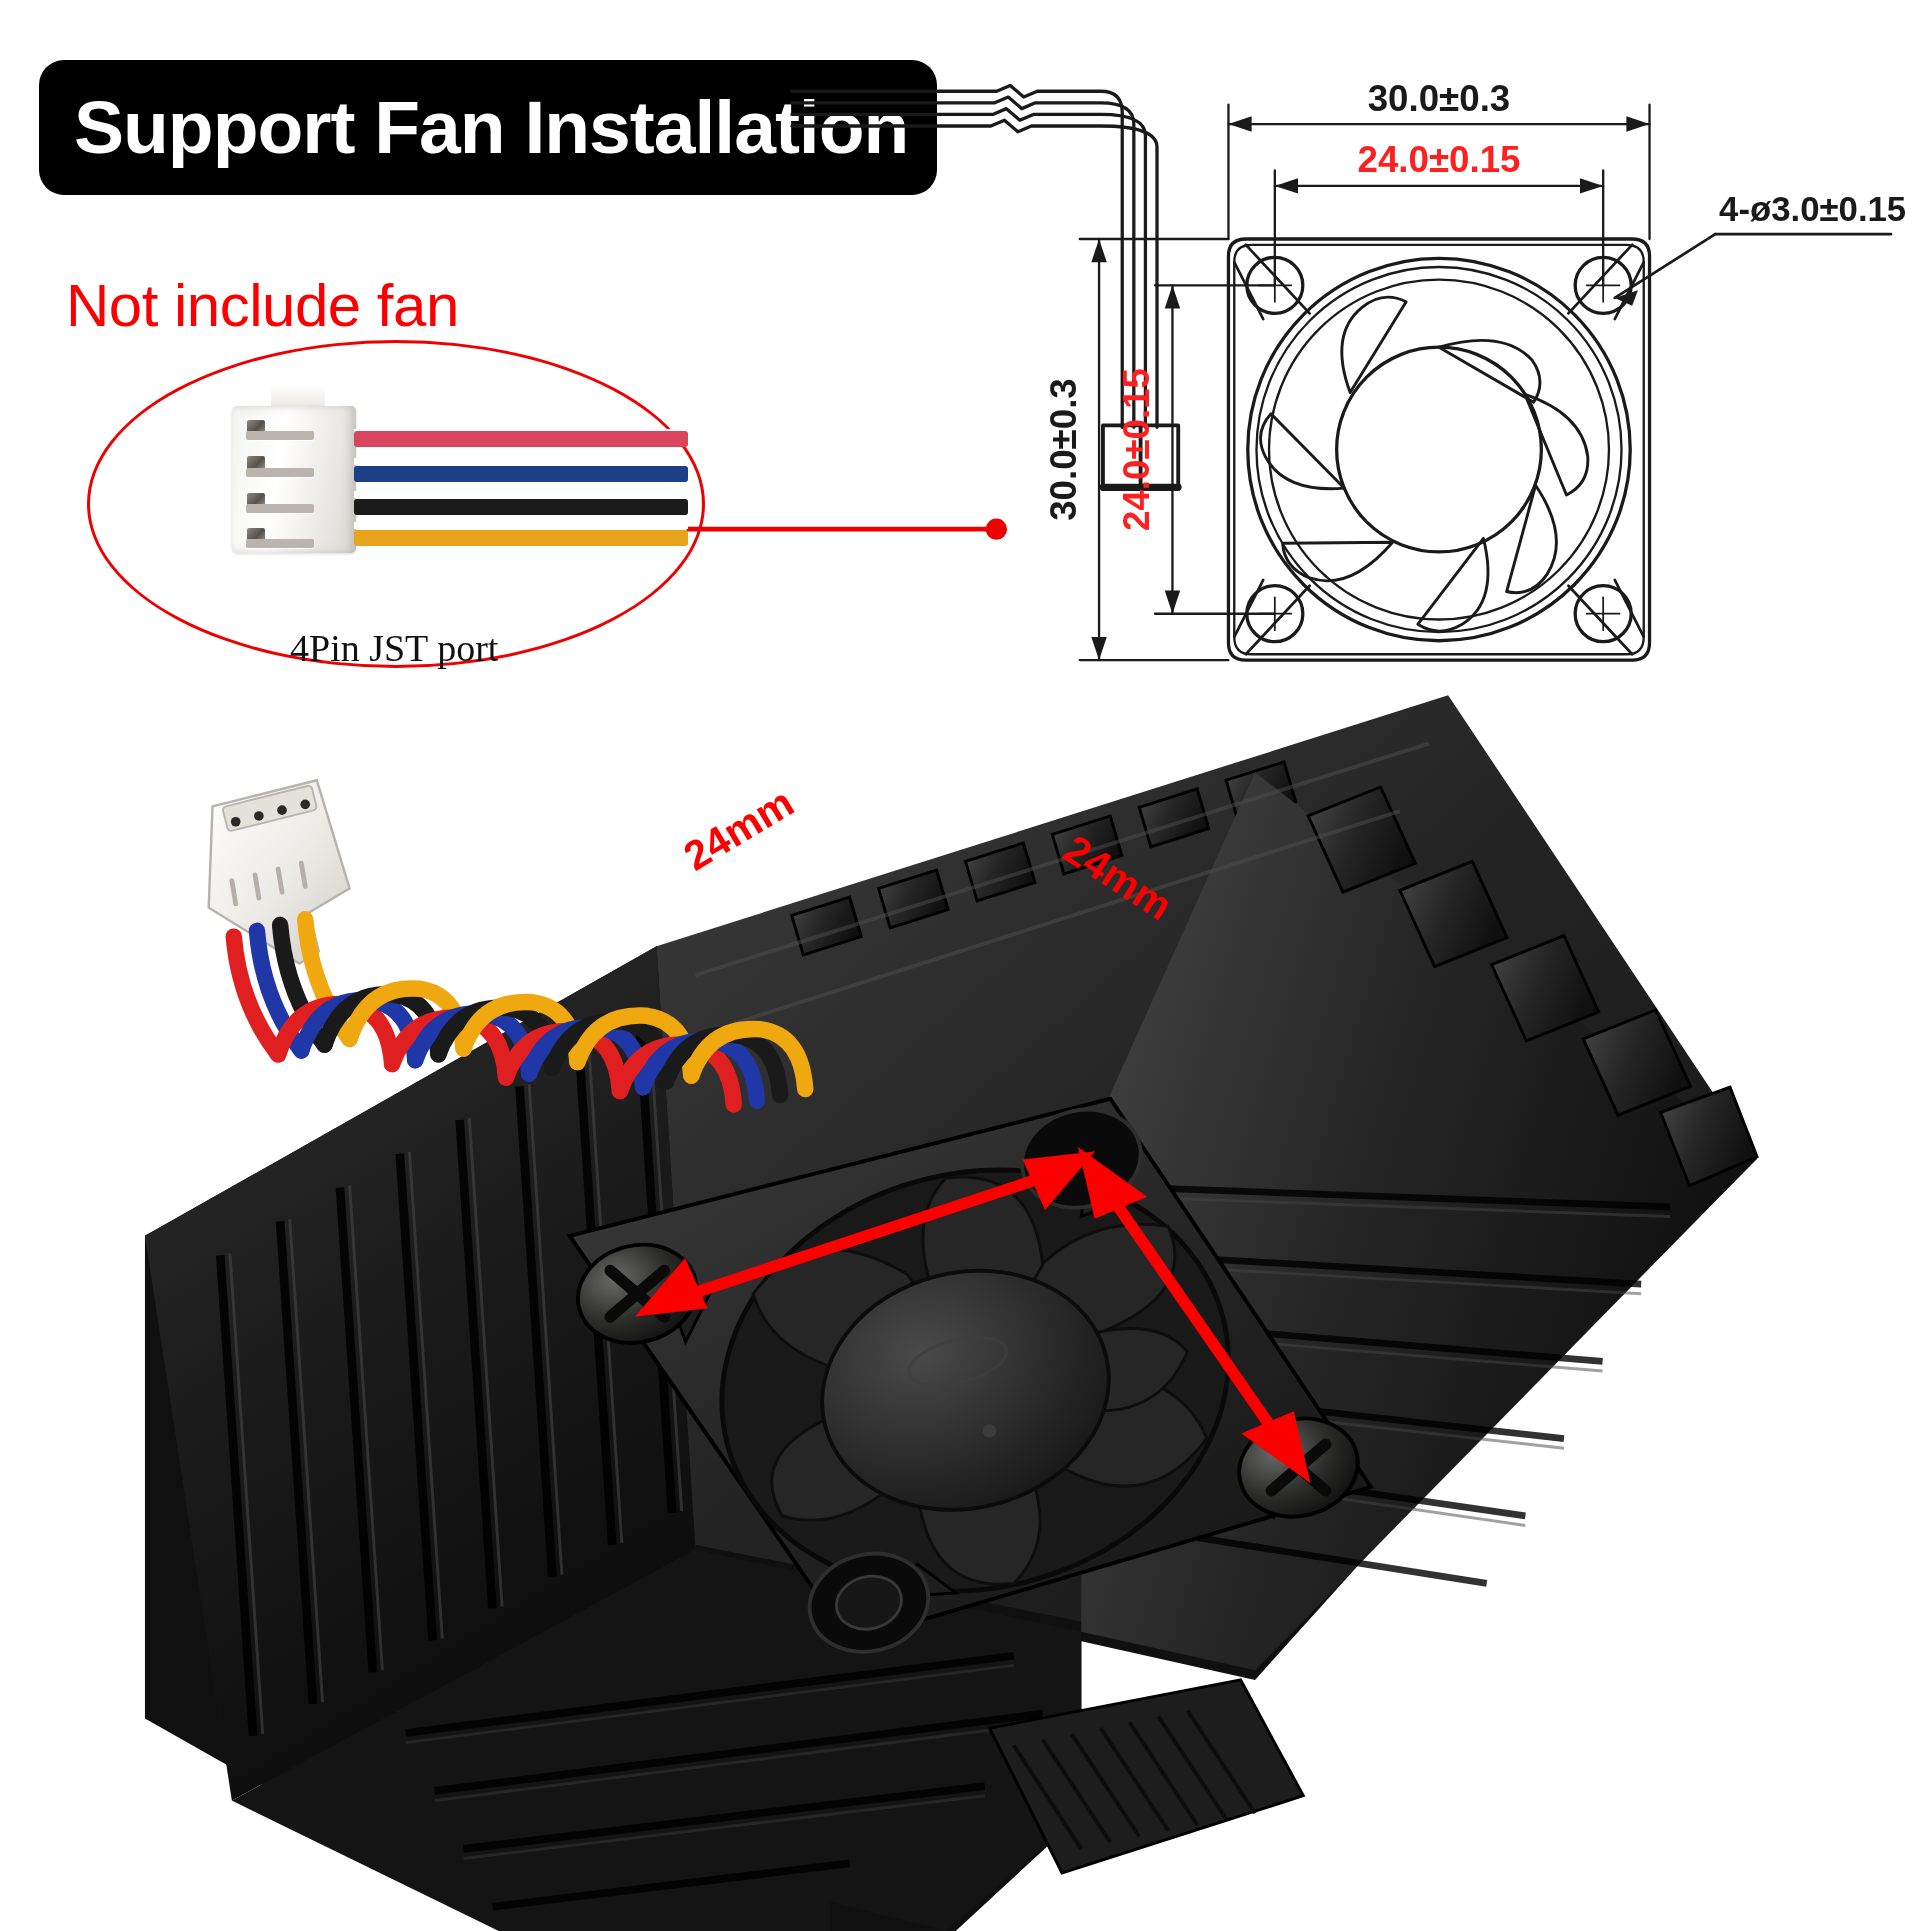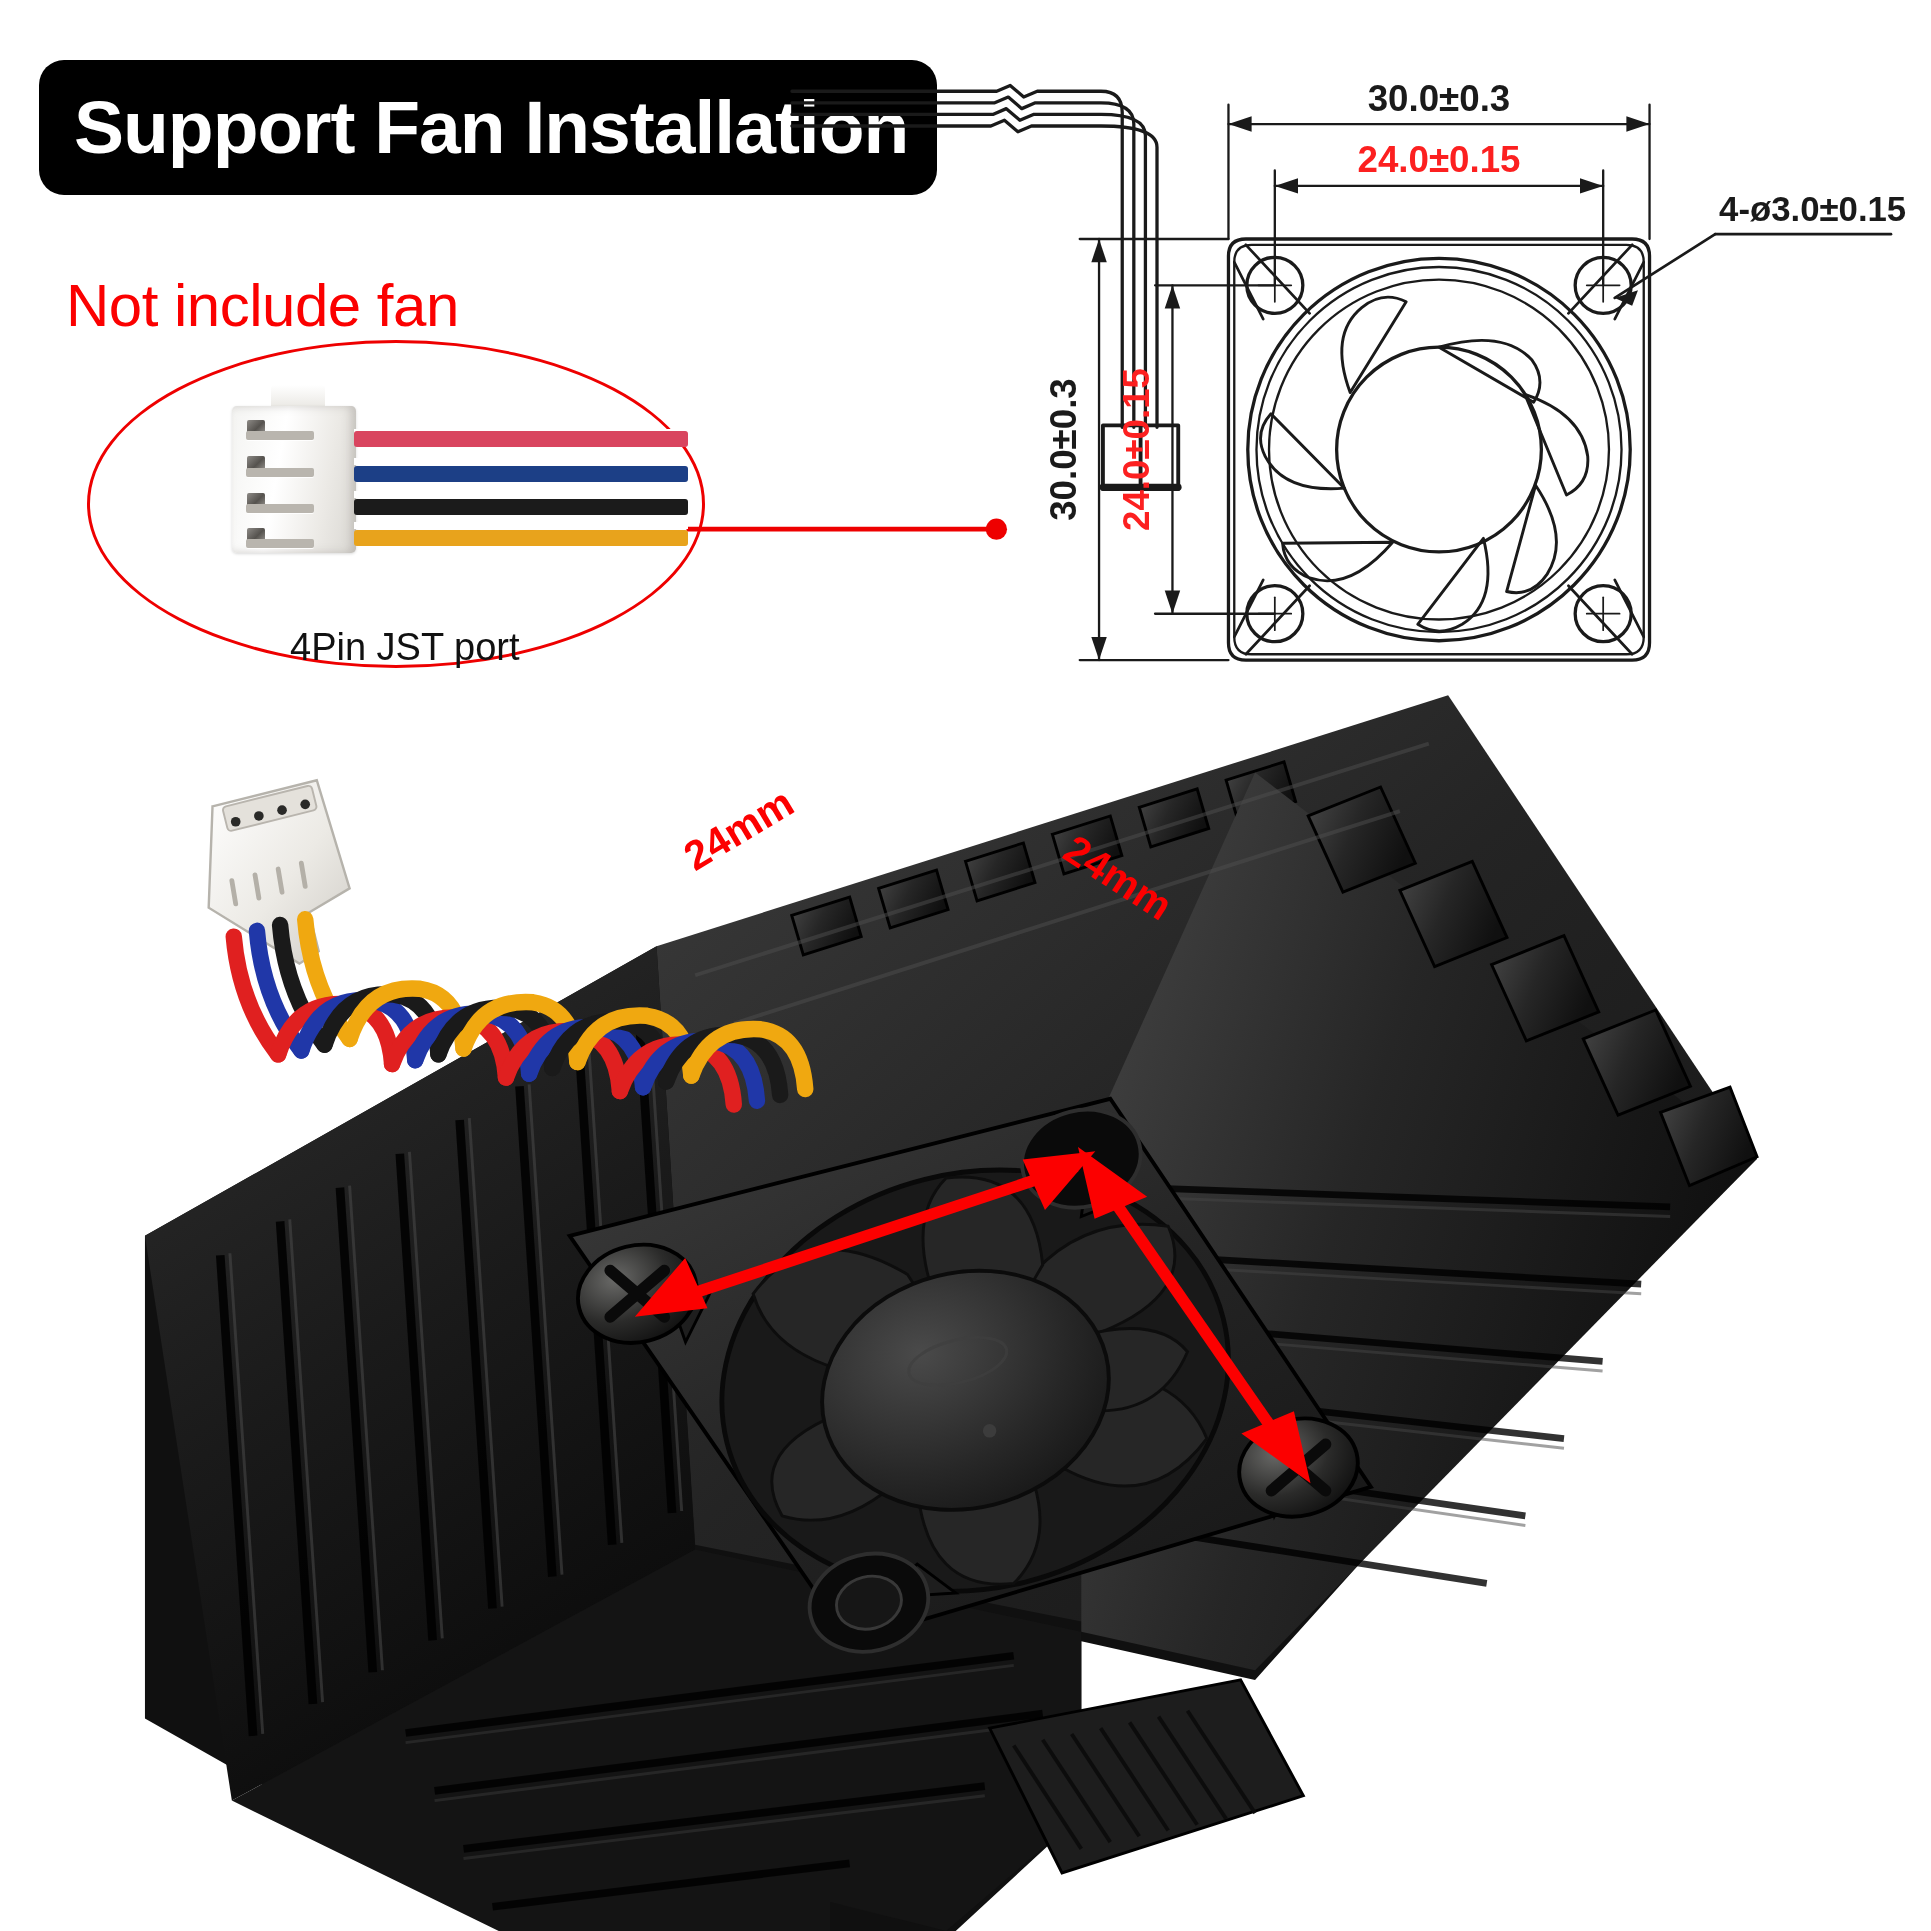--- a/index.html
+++ b/index.html
@@ -96,20 +96,21 @@
   }
 
   
   #jst-label{
     position:absolute;left:290px;top:626px;
     color:#111111;
     font-size:38px;
     font-weight:500;
     white-space:nowrap;
     letter-spacing:0px;
+    font-family:Liberation Serif, serif;
   }
 
   
   #cad-drawing{
     position:absolute;left:956px;top:70px;
     width:966px;height:705px;
   }
 
   
   #heatsink-photo{

